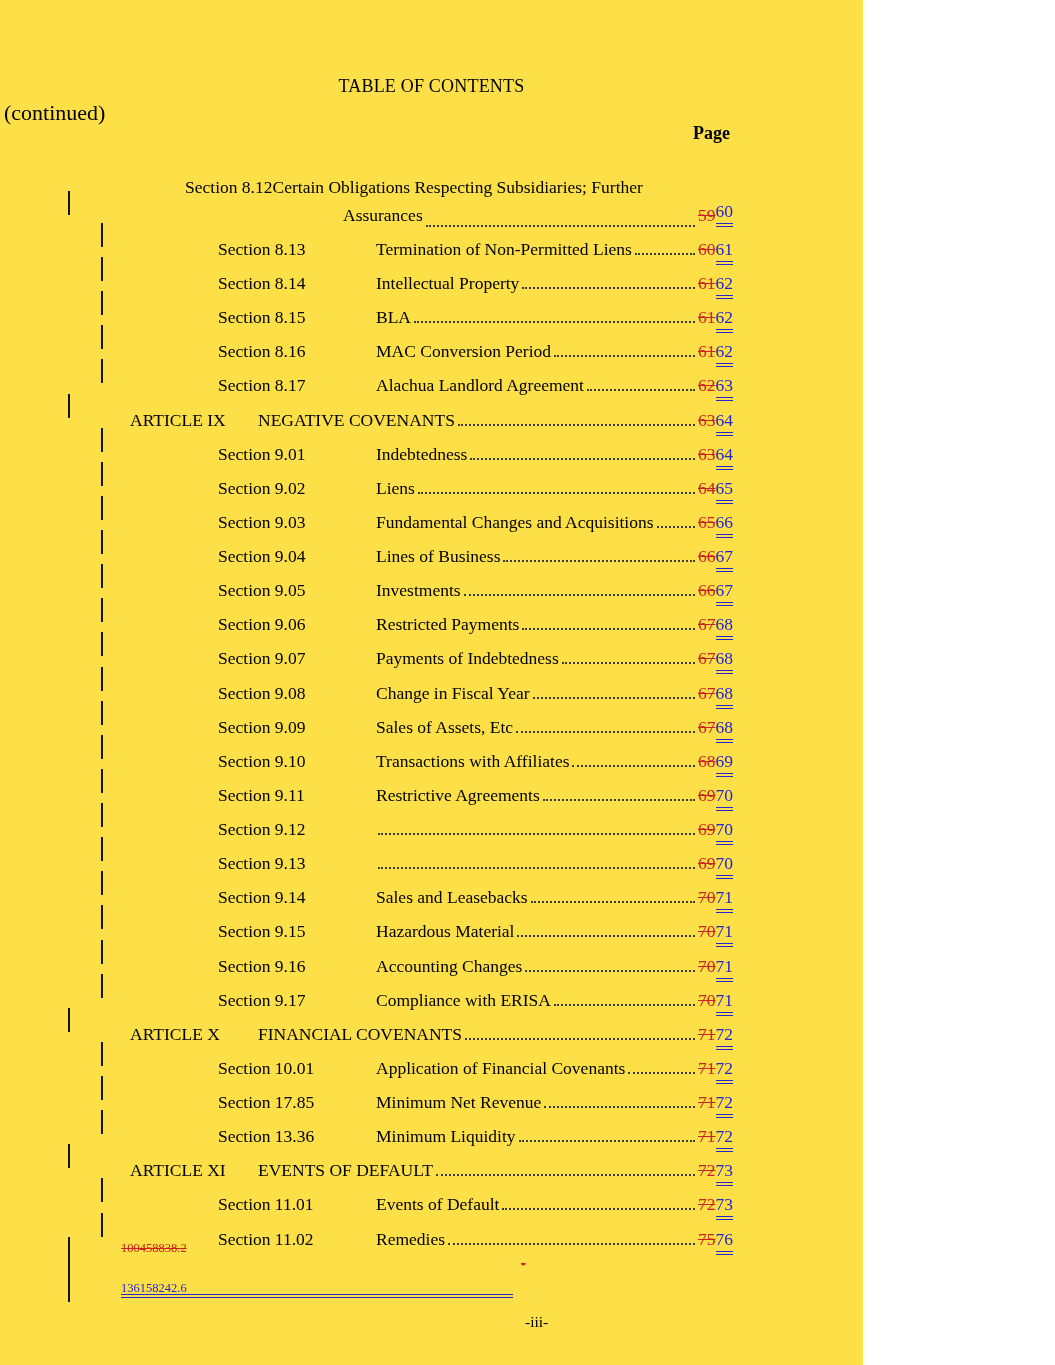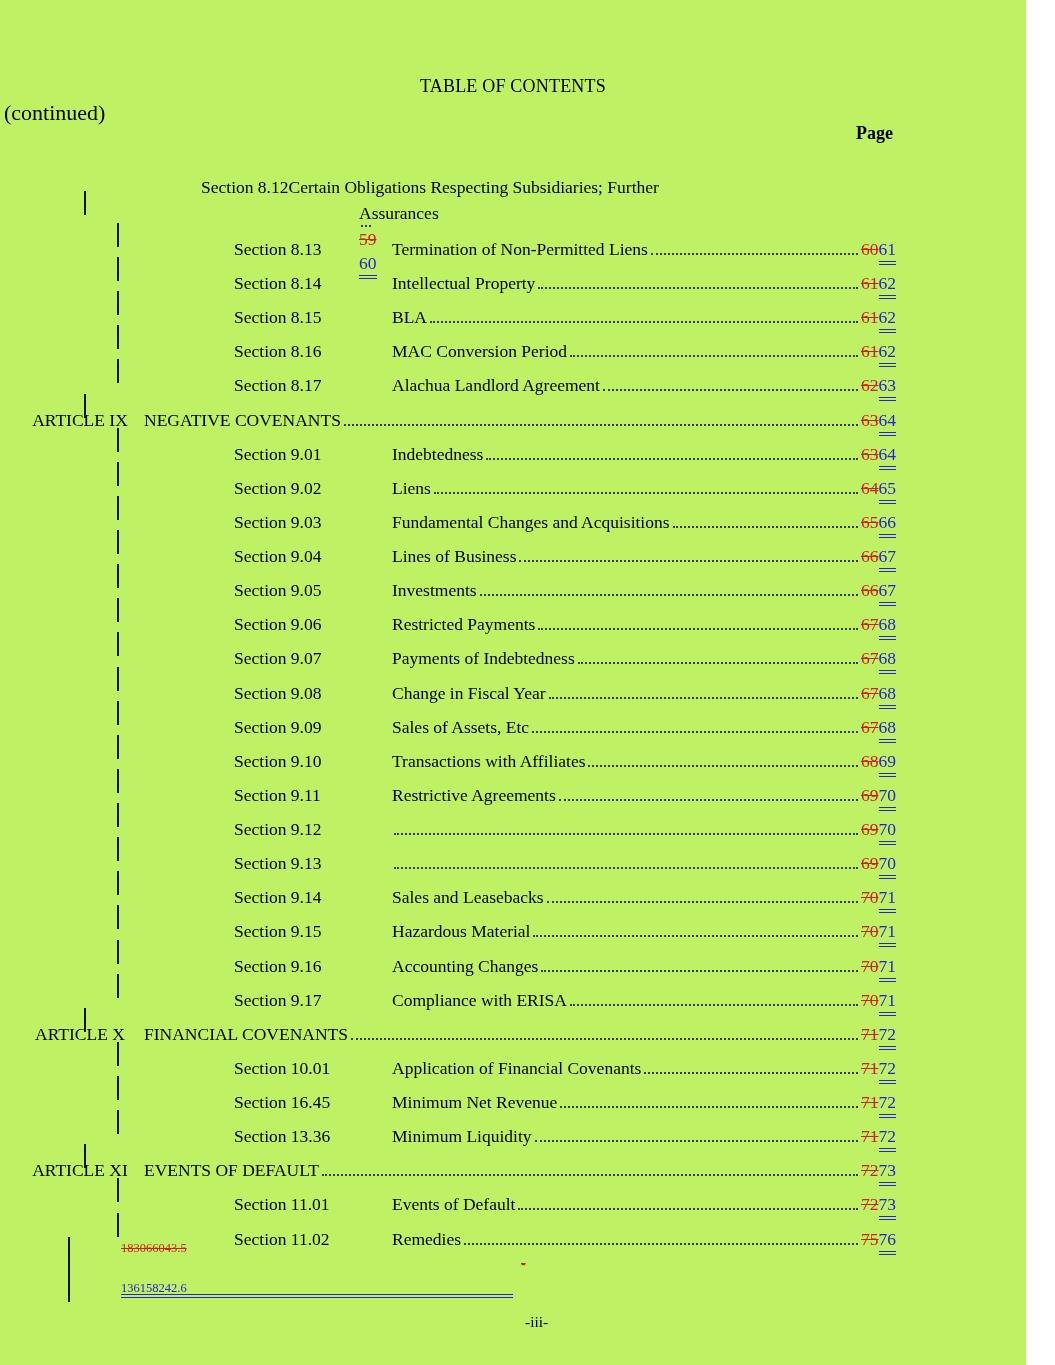--- a/index.html
+++ b/index.html
@@ -5,55 +5,55 @@
   :root{
     --del:#cc2222;
     --ins:#2424d0;
     --ink:#000000;
     --dots:#3b3b3b;
     --bar:#141414;
   }
   html,body{margin:0;padding:0;background:#ffffff;}
   .page{
     position:relative;
-    width:1026px;height:1365px;
-    background:#bef264;
+    width:863px;height:1365px;
+    background:#fde047;
     color:var(--ink);
     font-family:"Liberation Serif","DejaVu Serif",serif;
     overflow:hidden;
   }
   
   .doc-title{
     position:absolute;top:76px;left:0;width:100%;
     text-align:center;font-size:18px;letter-spacing:.2px;
   }
   .doc-subtitle{
     position:absolute;top:100px;left:4px;width:100%;
     text-align:left;font-size:22px;
   }
   .page-label{
     position:absolute;top:123px;right:133px;
     font-size:18px;font-weight:bold;
   }
   
   .toc{
-    position:absolute;top:167px;left:16px;right:130px;
+    position:absolute;top:167px;left:0;right:130px;
     font-size:17.5px;line-height:24px;
   }
   .row{
     position:relative;
     height:34.14px;
     box-sizing:border-box;
     padding-top:10px;
     display:flex;
     align-items:baseline;
     white-space:nowrap;
   }
   .row.section{padding-left:185px;margin-left:33px;}
-  .row.article{text-align:center;}
+  .row.article{padding-left:130px;}
   .num{flex:0 0 auto;display:inline-block;}
   .section .num{width:158px;}
   .article .num{width:128px;}
   .title{flex:0 0 auto;padding-right:1px;}
   .leader{
     flex:1 1 auto;
     height:0;
     border-bottom:2px dotted var(--dots);
     margin:0 3px 0 2px;
     min-width:10px;
@@ -75,22 +75,22 @@
     background:var(--bar);
   }
   
   .ef{position:relative;height:59.9px;box-sizing:border-box;}
   .ef .l1{
     display:flex;align-items:baseline;white-space:nowrap;
     height:30px;box-sizing:border-box;padding-top:8px;padding-left:185px;
   }
   .ef .l2{
     position:relative;
-    display:flex;align-items:flex-start;white-space:nowrap;
-    height:29.9px;box-sizing:border-box;padding-top:4px;padding-left:343px;flex-direction:column;
+    display:flex;align-items:flex-end;white-space:nowrap;
+    height:29.9px;box-sizing:border-box;padding-top:4px;padding-left:343px;
   }
   .ef .l2 .bar{top:-6px;}
   
   .ft-doc-old{
     position:absolute;left:121px;top:1241px;
     font-size:12.5px;color:var(--del);text-decoration:line-through;
   }
   .ft-dash{
     position:absolute;left:521px;top:1256px;
     font-size:14px;font-weight:bold;color:var(--del);
@@ -327,21 +327,21 @@
       <div class="row section">
         <span class="bar"></span>
         <span class="num">Section 10.01</span>
         <span class="title">Application of Financial Covenants</span>
         <span class="leader"></span>
         <span class="pg-old">71</span>
         <span class="pg-new">72</span>
       </div>
       <div class="row section">
         <span class="bar"></span>
-        <span class="num">Section 16.45</span>
+        <span class="num">Section 17.85</span>
         <span class="title">Minimum Net Revenue</span>
         <span class="leader"></span>
         <span class="pg-old">71</span>
         <span class="pg-new">72</span>
       </div>
       <div class="row section">
         <span class="bar"></span>
         <span class="num">Section 13.36</span>
         <span class="title">Minimum Liquidity</span>
         <span class="leader"></span>
@@ -368,18 +368,18 @@
         <span class="bar"></span>
         <span class="num">Section 11.02</span>
         <span class="title">Remedies</span>
         <span class="leader"></span>
         <span class="pg-old">75</span>
         <span class="pg-new">76</span>
       </div>
     </div>
 
   <div class="ft-bar"></div>
-  <div class="ft-doc-old">183066043.5</div>
+  <div class="ft-doc-old">100458838.2</div>
   <div class="ft-dash">-</div>
   <div class="ft-doc-new">136158242.6</div>
   <div class="ft-page">-iii-</div>
 
 </div>
 
 </body></html>

